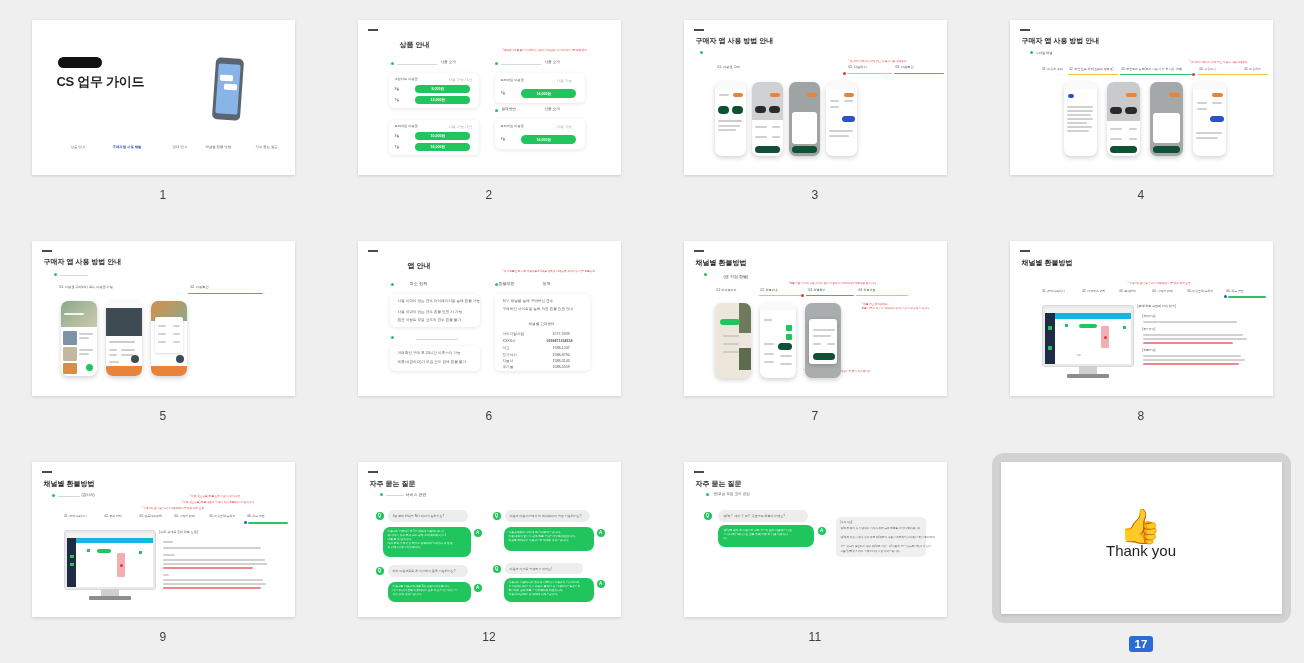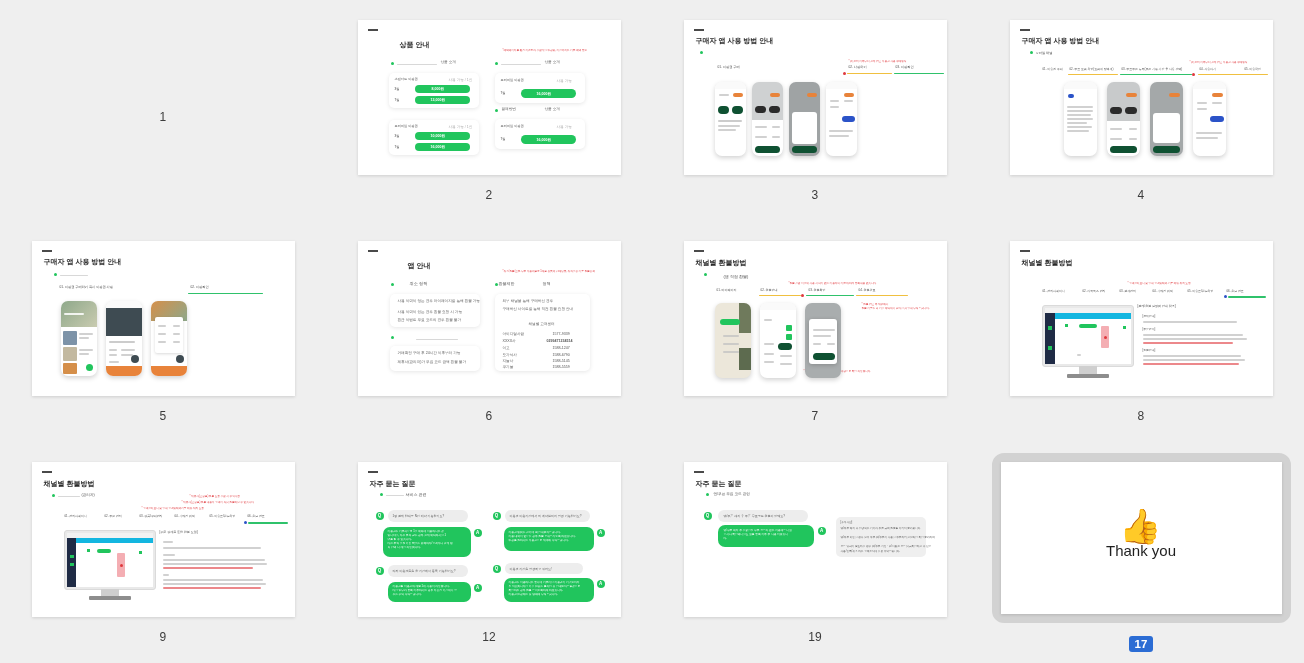--- a/index.html
+++ b/index.html
@@ -96,20 +96,35 @@
   
   .ty-txt{position:absolute;width:100%;text-align:center;font-size:15px;color:#1f1f1f;}
   .ty-hand{position:absolute;font-size:34px;line-height:1;}
 </style>
 </head>
 <body>
 
 <div class="grid">
 
   <div class="cell">
+    <div class="thumb-wrap">
+      <div class="thumb">
+        <div class="s1-redact" style="left:26px;top:37px;width:44px;height:11px;"></div>
+        <div class="s1-h1" style="left:25px;top:53px;">CS 업무 가이드</div>
+        <div class="s1-phone" style="left:182px;top:38px;width:28px;height:62px;"></div>
+        <div class="s1-screen" style="left:185px;top:44px;width:22px;height:50px;transform:rotate(4deg);"></div>
+        <div class="s1-bub" style="left:188px;top:55px;width:13px;height:6px;transform:rotate(4deg);"></div>
+        <div class="s1-bub" style="left:192px;top:64px;width:13px;height:6px;transform:rotate(4deg);"></div>
+        <div class="s1-nav" style="left:39px;top:125px;">상품 안내</div>
+        <div class="s1-nav" style="left:81px;top:125px;"><b>구매자앱 사용 방법</b></div>
+        <div class="s1-nav" style="left:141px;top:125px;">판매 안내</div>
+        <div class="s1-nav" style="left:174px;top:125px;">채널별 환불 방법</div>
+        <div class="s1-nav" style="left:224px;top:125px;">자주 묻는 질문</div>
+      </div>
+    </div>
     <div class="num">1</div>
   </div>
 
   <div class="cell">
     <div class="thumb-wrap">
       <div class="thumb">
         <div class="s-dash"></div>
         <div class="s-title" style="left:42px;top:20px;">상품 안내</div>
         <div class="redline" style="left:145px;top:28px;">*혜택페이지를 통한 이벤트가 진행되면 변경됨, 이전까지는 기존 혜택 동일</div>
         <div class="s-bullet" style="left:33px;top:42px;"></div>
@@ -614,21 +629,21 @@
 
         <div class="plain-bub" style="left:152px;top:55px;width:90px;height:40px;">
           <div class="s-sub" style="left:5px;top:3px;font-size:2.6px;">[주의사항]</div>
           <div class="s-sub" style="left:5px;top:9px;font-size:2.6px;">앱/쿠폰 해지 후 진행되는 기기가 쿠폰 금액 환불을 이어지 불가합니다</div>
           <div class="s-sub" style="left:5px;top:18px;font-size:2.6px;">앱/쿠폰 가능한 경우 일부 쿠폰 앱/쿠폰이 사용한 쿠폰하여 실질적인 확인 불가하며</div>
           <div class="s-sub" style="left:5px;top:27px;font-size:2.6px;">코드 입력이 필요하신 경우 앱/쿠폰 기능 · 일/이용권 코드 입금확인하실 수 있고</div>
           <div class="s-sub" style="left:5px;top:32px;font-size:2.6px;">사용/등록/취소 하는 고객센터에 신청 부탁드립니다.</div>
         </div>
       </div>
     </div>
-    <div class="num">19</div>
+    <div class="num">11</div>
   </div>
 
   <div class="cell selected">
     <div class="thumb-wrap">
       <div class="thumb">
         <div class="ty-hand" style="left:0;right:0;top:47px;text-align:center;">👍</div>
         <div class="ty-txt" style="top:80px;">Thank you</div>
       </div>
     </div>
     <div class="num">17</div>

